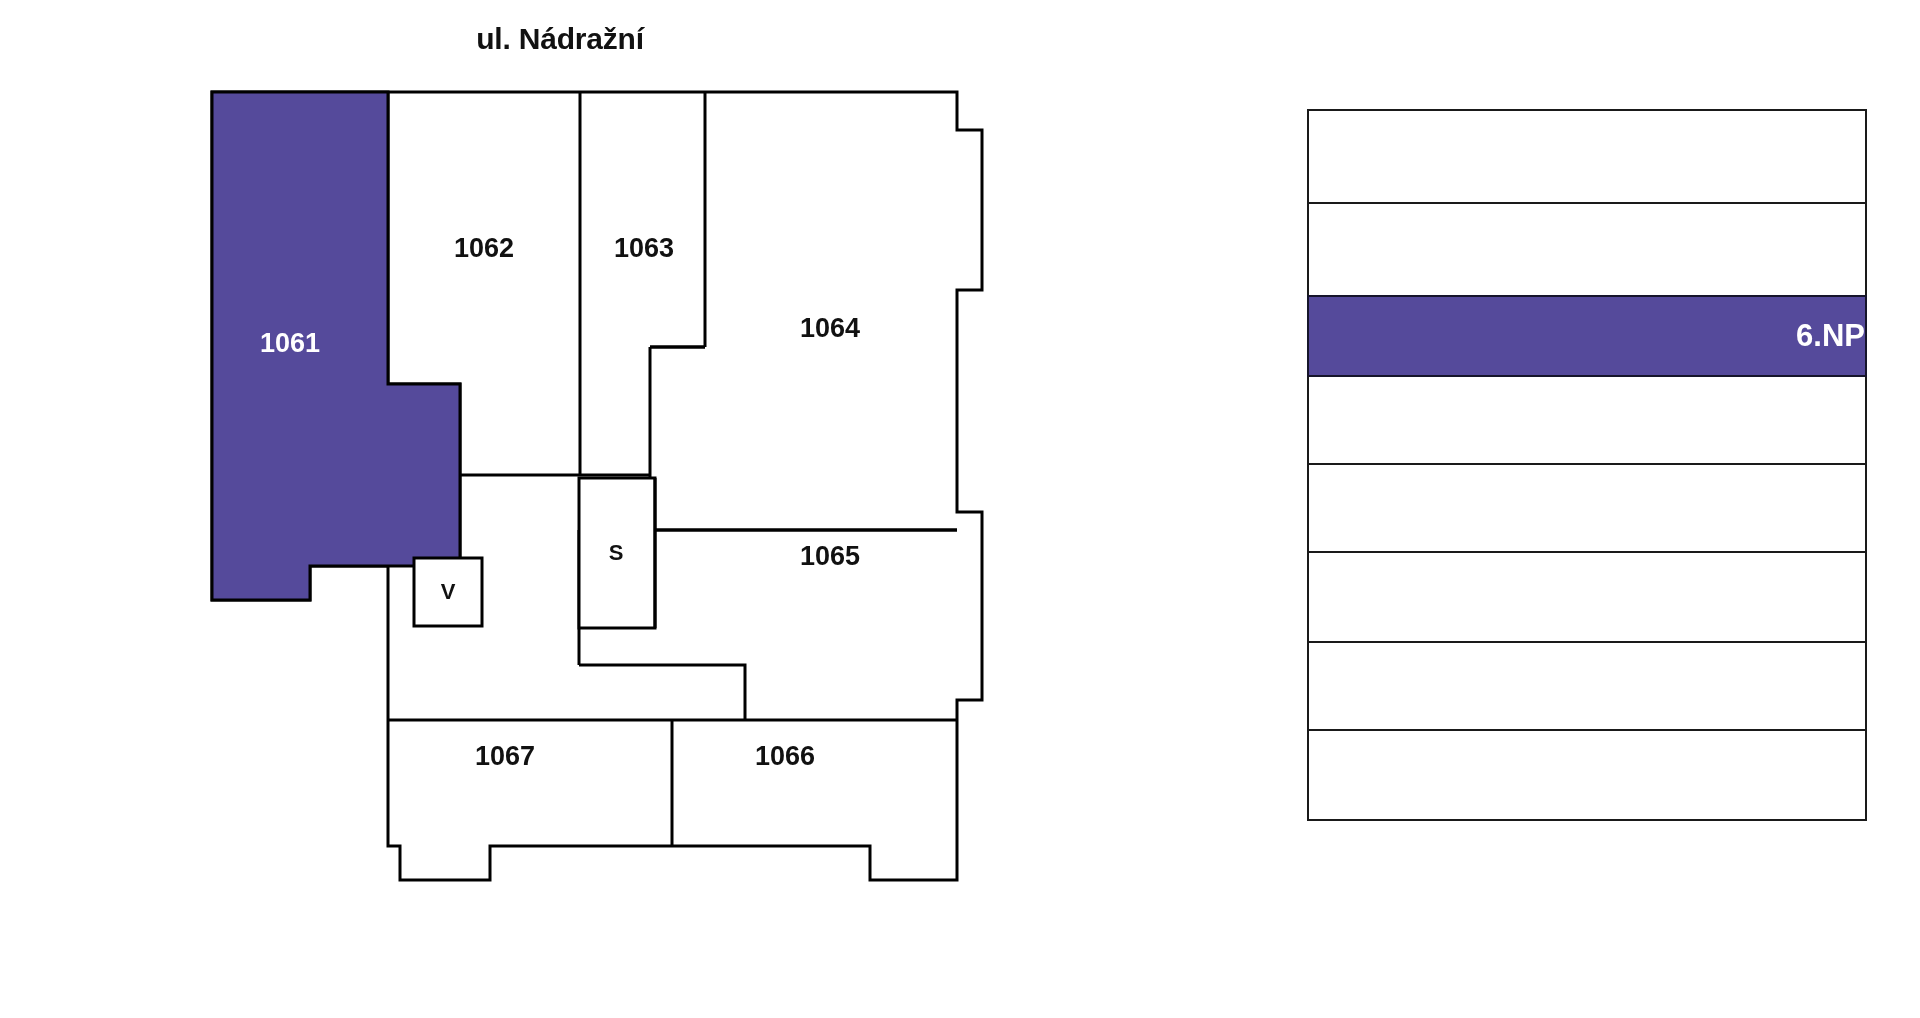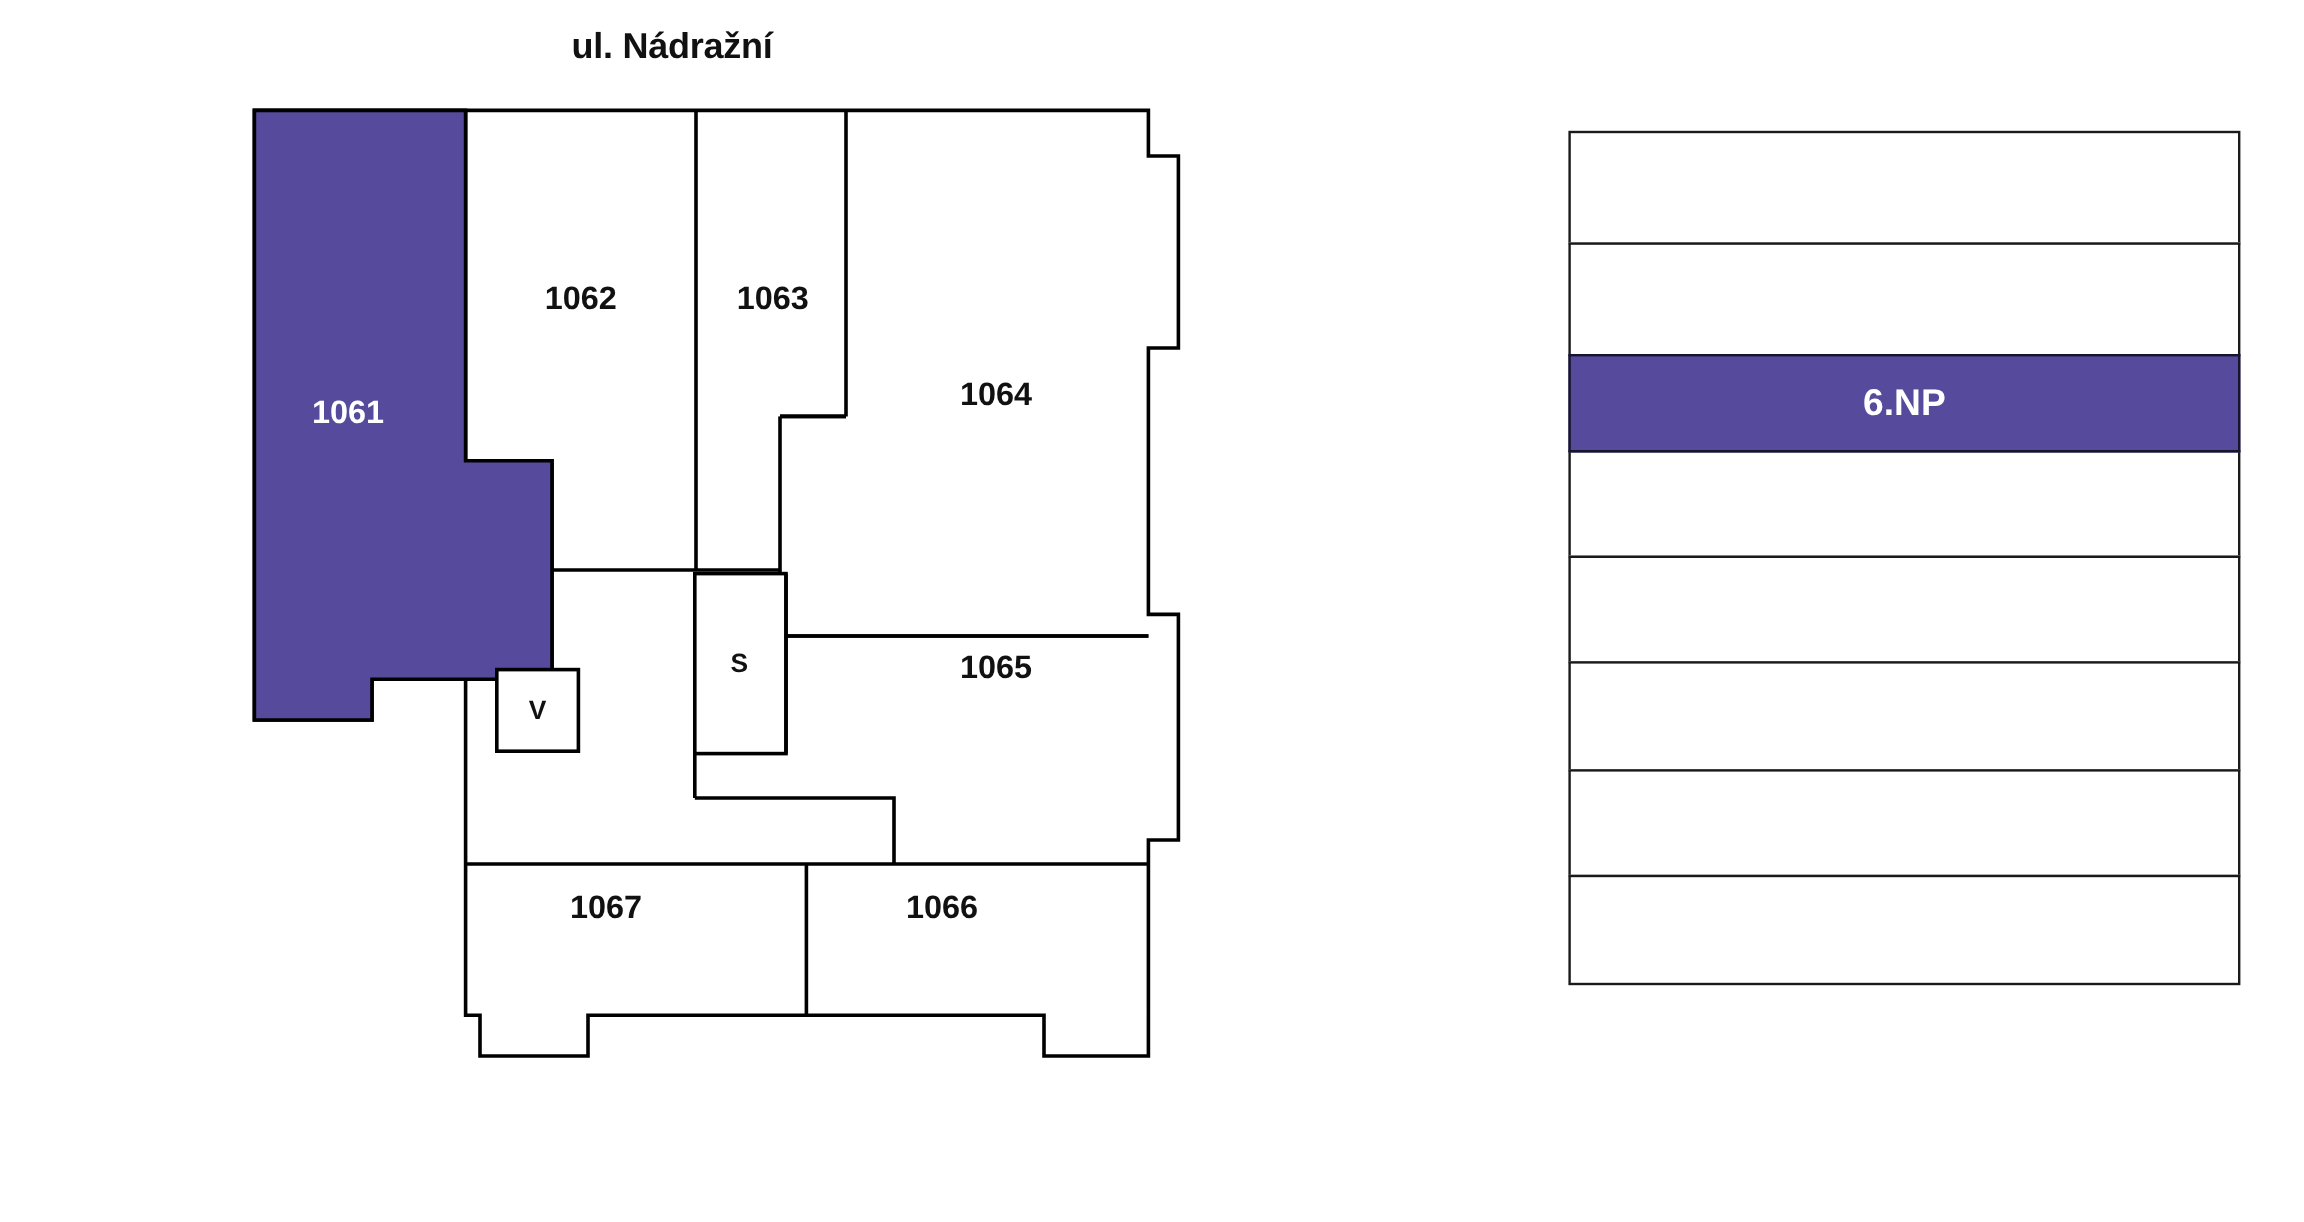--- a/index.html
+++ b/index.html
@@ -241,21 +241,21 @@
 
   </div>
 
   <div id="floor-selector">
       <div class="floor-row" style="height: 95px;">
         <span class="floor-row-label"></span>
       </div>
       <div class="floor-row" style="height: 95px;">
         <span class="floor-row-label"></span>
       </div>
-      <div class="floor-row selected" style="height: 82px; background: rgb(85, 74, 155);">
+      <div class="floor-row selected" style="height: 82px; background: rgb(85, 74, 155); justify-content: flex-end;">
         <span class="floor-row-label">6.NP</span>
       </div>
       <div class="floor-row" style="height: 90px;">
         <span class="floor-row-label"></span>
       </div>
       <div class="floor-row" style="height: 90px;">
         <span class="floor-row-label"></span>
       </div>
       <div class="floor-row" style="height: 92px;">
         <span class="floor-row-label"></span>

